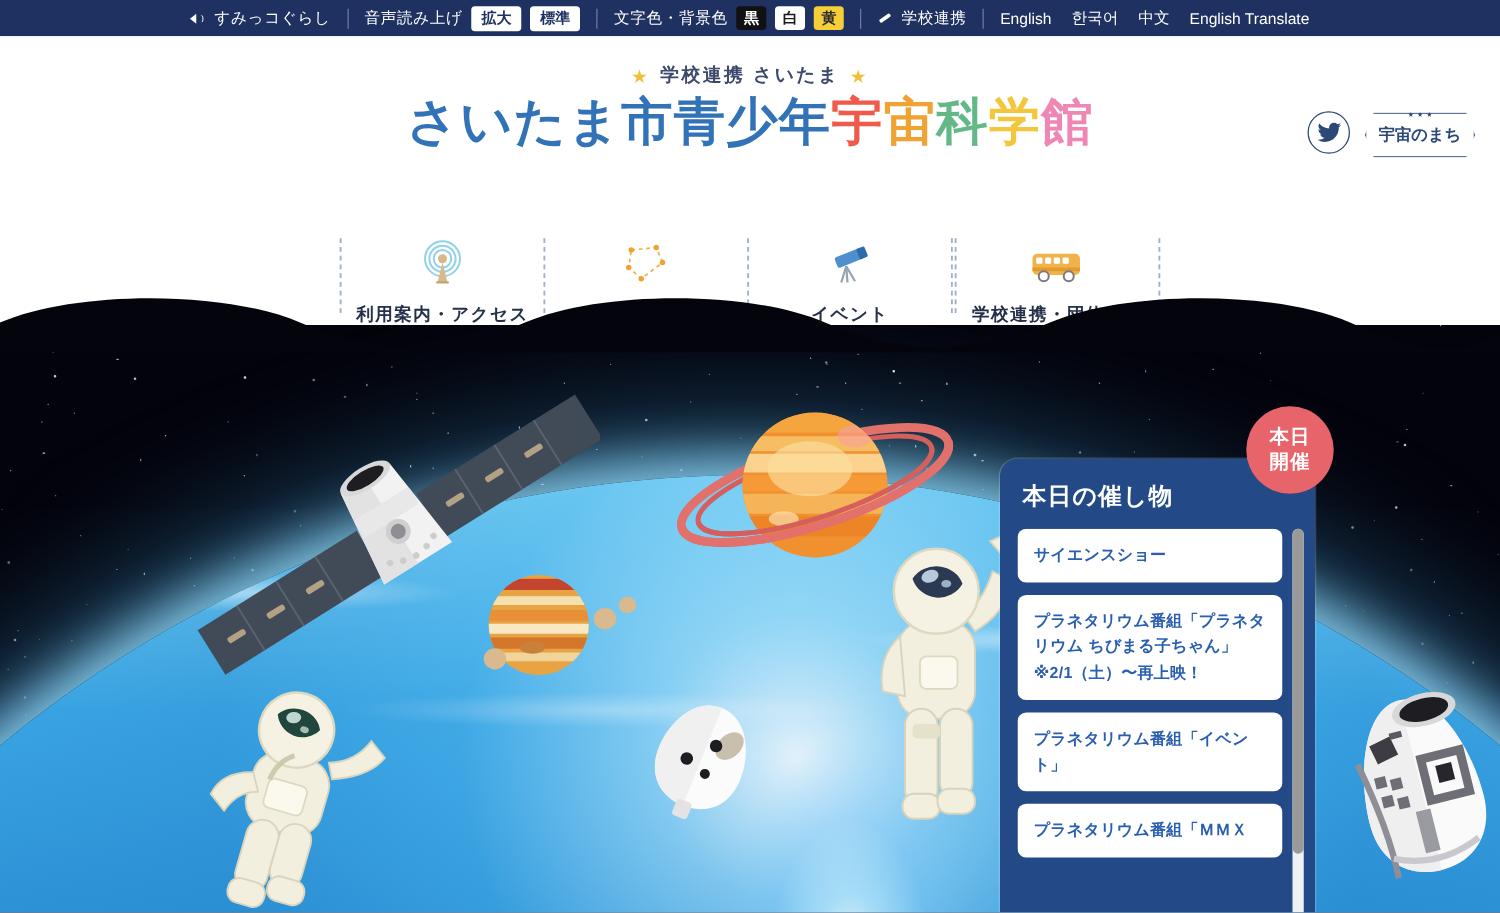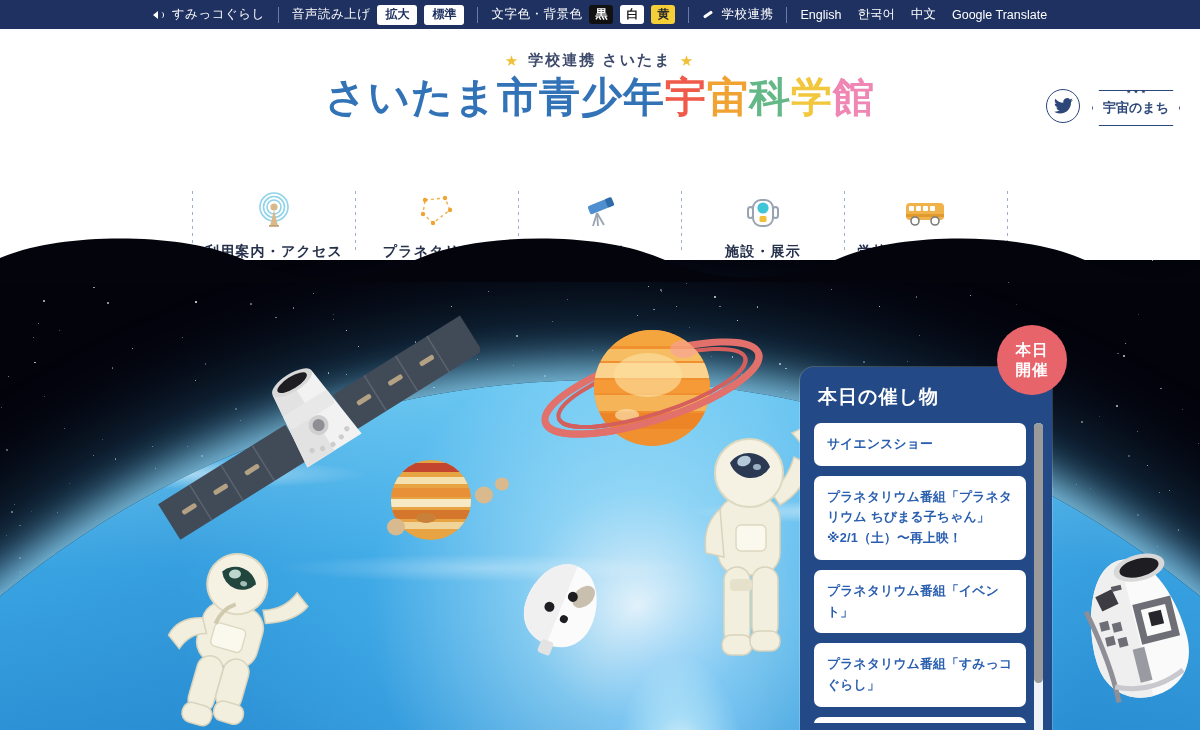--- a/index.html
+++ b/index.html
@@ -213,21 +213,21 @@
     <span class="sep"></span>
     <div class="grp">
       <span class="pen"></span>
       <span class="tb-label">学校連携</span>
     </div>
     <span class="sep"></span>
     <div class="grp" style="gap:16px">
       <span class="lang">English</span>
       <span class="lang">한국어</span>
       <span class="lang">中文</span>
-      <span class="lang">Google Translate</span>
+      <span class="lang">English Translate</span>
     </div>
   </div>
 
   <div id="header">
 
     <div id="logo-wrap">
       <div id="tagline">
         <span class="tstar">★</span>
         <span>学校連携 さいたま</span>
         <span class="tstar">★</span>
@@ -294,32 +294,20 @@
             <rect x="26" y="6" width="7" height="9" rx="1.5" fill="#2f6ba8" transform="rotate(-22 29 10)"></rect>
             <path d="M17 21 L13 34 M17 21 L24 33" stroke="#9aa3b2" stroke-width="1.8" fill="none"></path>
             <path d="M17 21 L18 34" stroke="#9aa3b2" stroke-width="1.8"></path>
           </svg>
         </div>
         <div class="nav-label">イベント</div>
       </div>
 
       <span class="nav-div"></span>
 
-      <div class="nav-item">
-        <div class="nav-icon">
-          <svg width="40" height="40" viewBox="0 0 40 40">
-            <rect x="10" y="8" width="20" height="26" rx="8" fill="none" stroke="#9aa3b2" stroke-width="2"></rect>
-            <circle cx="20" cy="16" r="5.6" fill="#3ec6d6"></circle>
-            <rect x="16.5" y="24" width="7" height="6" rx="1.5" fill="#f0c03a"></rect>
-            <rect x="5" y="15" width="5" height="11" rx="2.5" fill="none" stroke="#9aa3b2" stroke-width="2"></rect>
-            <rect x="30" y="15" width="5" height="11" rx="2.5" fill="none" stroke="#9aa3b2" stroke-width="2"></rect>
-          </svg>
-        </div>
-        <div class="nav-label">施設・展示</div>
-      </div>
 
       <span class="nav-div"></span>
 
       <div class="nav-item">
         <div class="nav-icon">
           <svg width="46" height="34" viewBox="0 0 46 34">
             <rect x="3" y="8" width="38" height="17" rx="4" fill="#f0b24a"></rect>
             <rect x="6" y="11" width="5" height="5" rx="1" fill="#fff"></rect>
             <rect x="13" y="11" width="5" height="5" rx="1" fill="#fff"></rect>
             <rect x="20" y="11" width="5" height="5" rx="1" fill="#fff"></rect>
@@ -854,21 +842,20 @@
     <div id="panel" style="top:112px; left:800px;">
       <div id="panel-title">本日の催し物</div>
       <div id="badge">
         <span>本日</span>
         <span>開催</span>
       </div>
       <div id="panel-list">
         <div class="ev">サイエンスショー</div>
         <div class="ev">プラネタリウム番組「プラネタリウム ちびまる子ちゃん」※2/1（土）〜再上映！</div>
         <div class="ev">プラネタリウム番組「イベント」</div>
-        <div class="ev">プラネタリウム番組「すみっコぐらし」</div>
         <div class="ev">プラネタリウム番組「ＭＭＸ</div>
       </div>
       <div id="scrolltrack">
         <div id="scrollthumb"></div>
       </div>
     </div>
 
   </div>
 </div>
 

